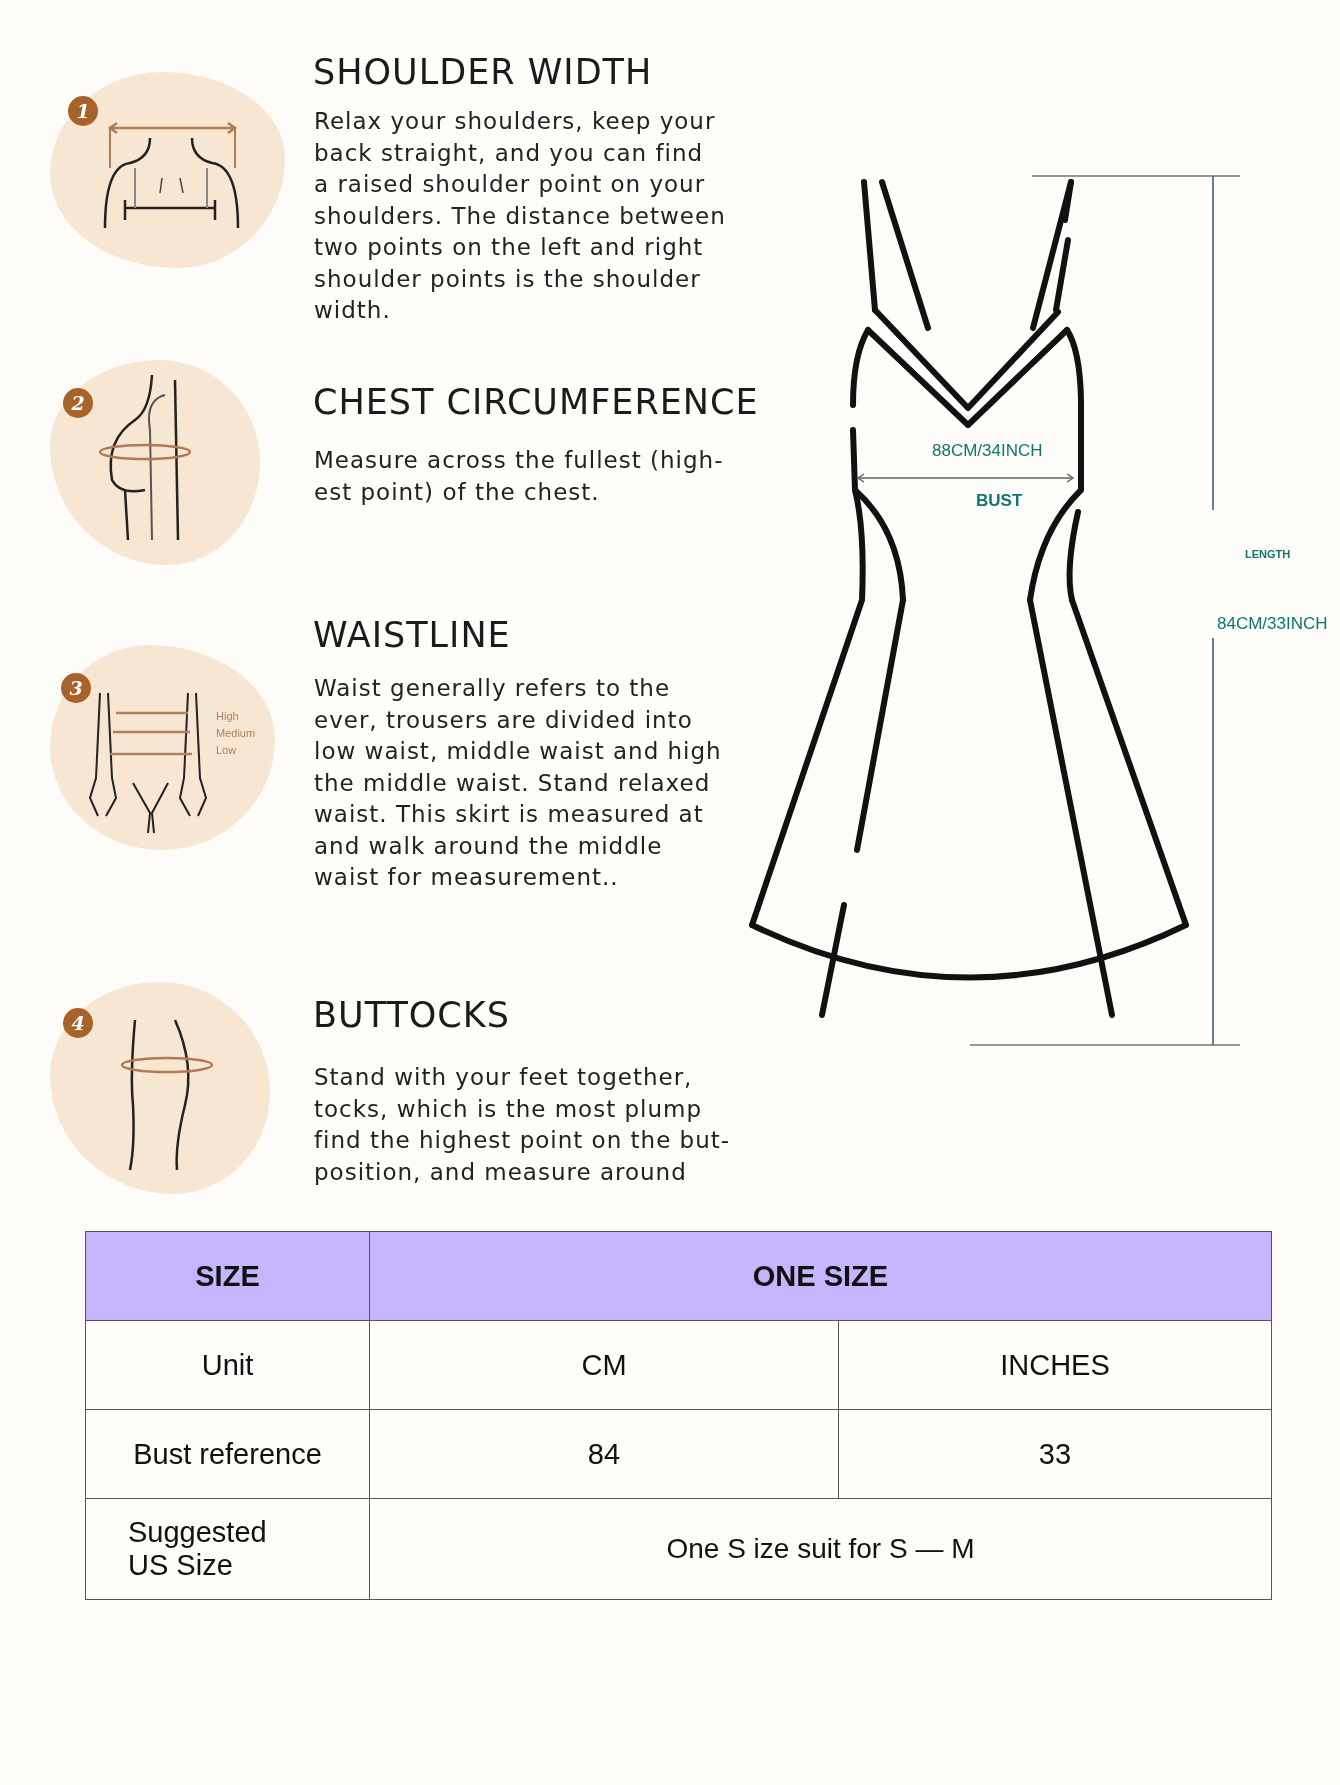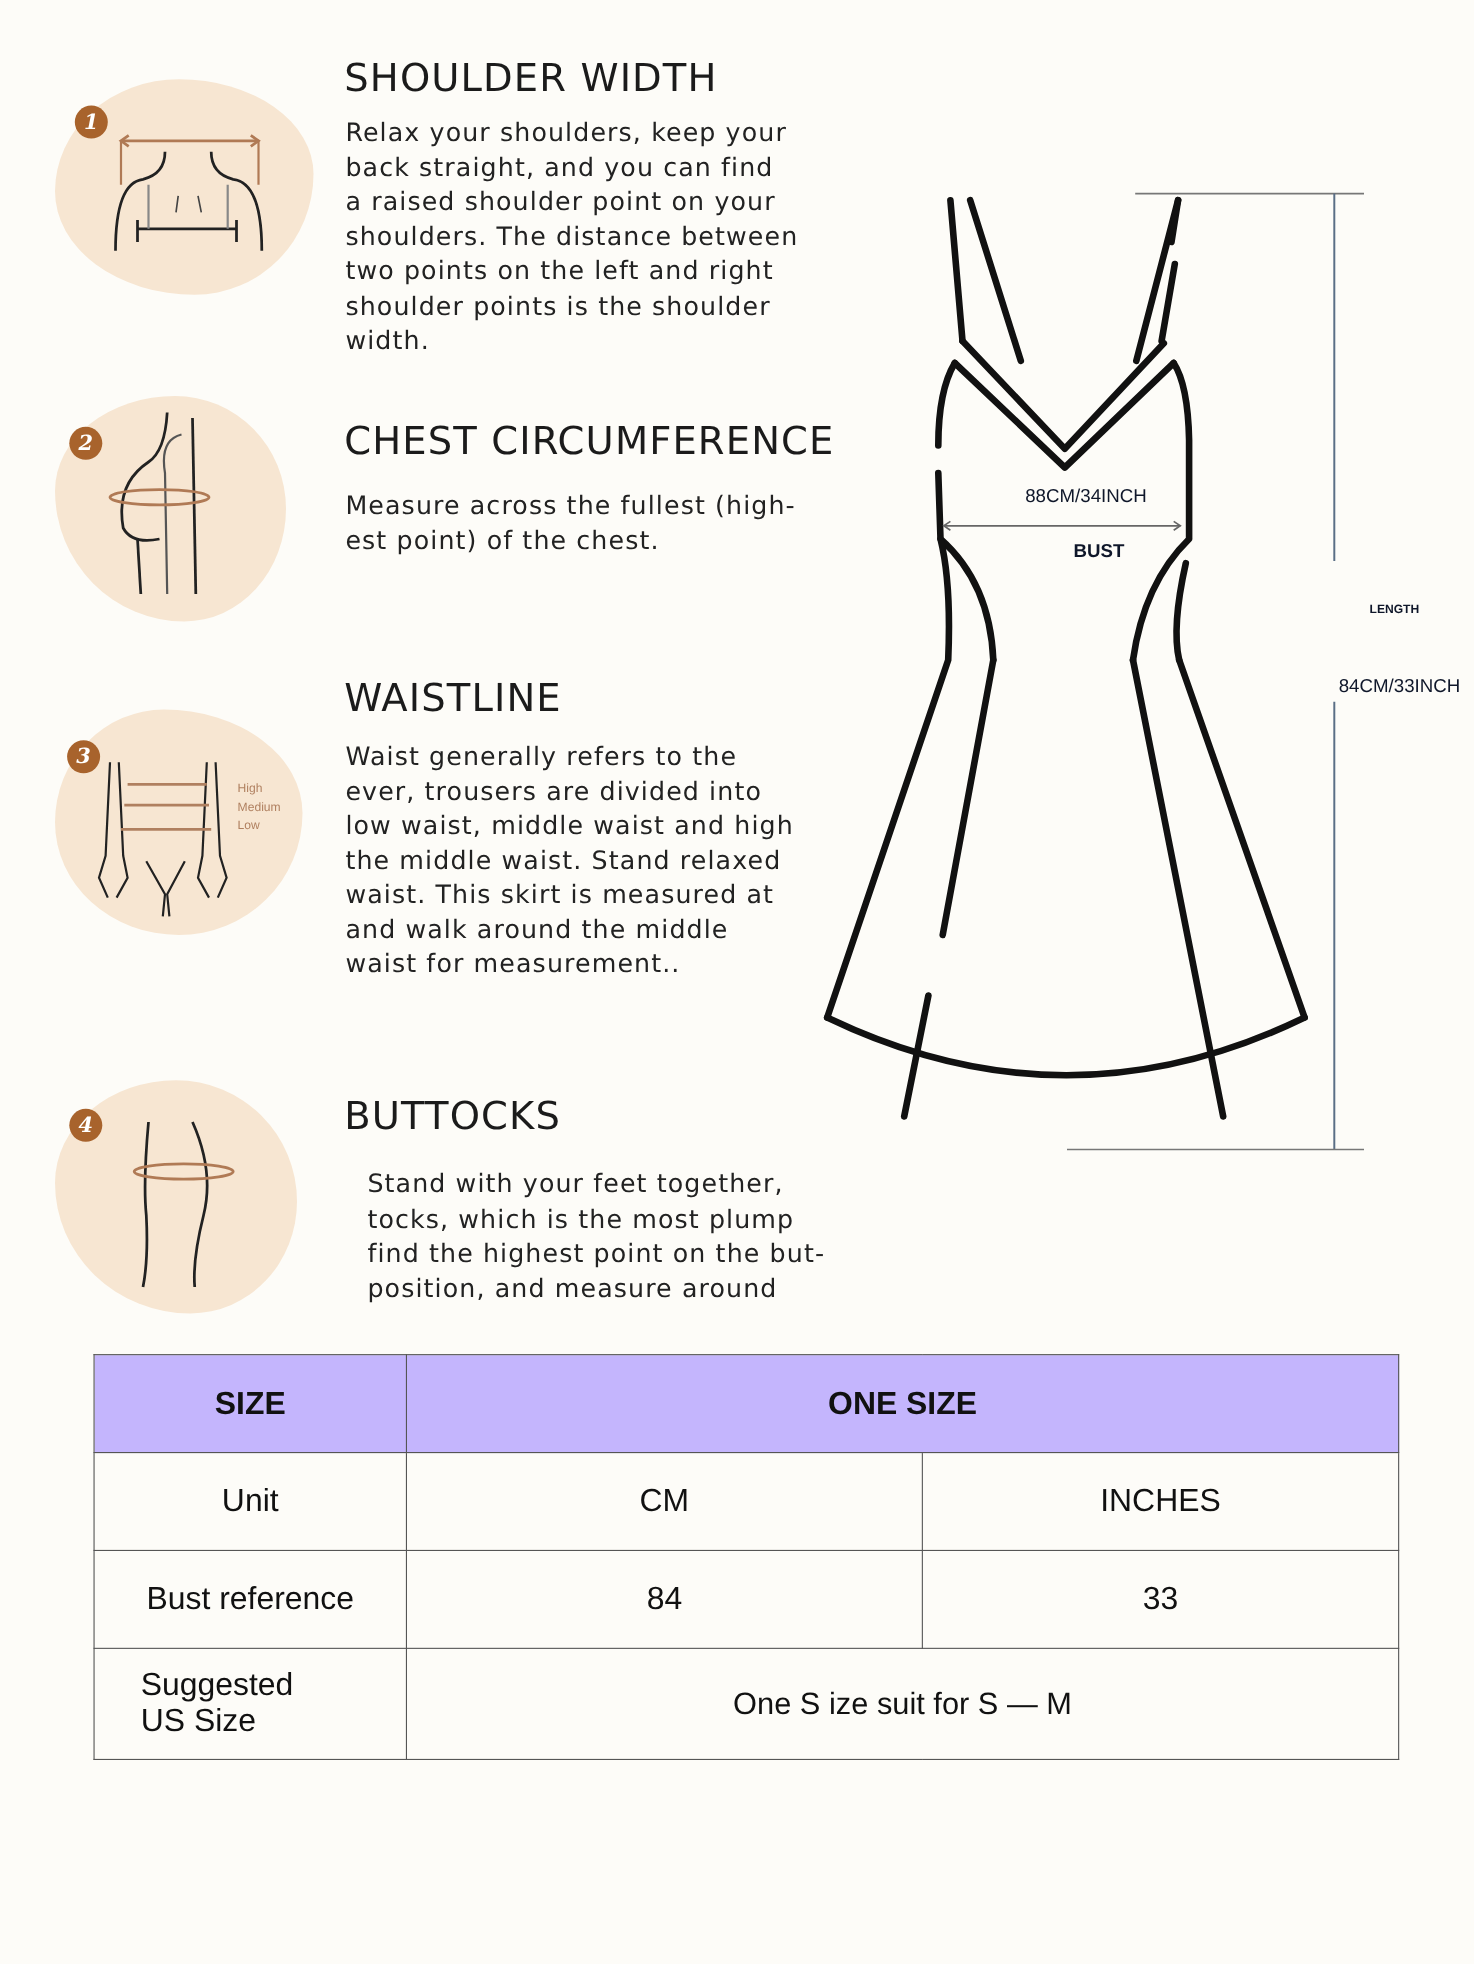--- a/index.html
+++ b/index.html
@@ -3,21 +3,21 @@
 <meta charset="utf-8">
 <style>
   html,body{margin:0;padding:0;}
   body{width:1340px;height:1785px;background:#fdfcf8;position:relative;overflow:hidden;font-family:"DejaVu Sans",sans-serif;color:#1a1a1a;}
   .blob{position:absolute;background:#f7e6d2;}
   .badge{position:absolute;width:30px;height:30px;border-radius:50%;background:#a8632c;color:#fff;font-family:"DejaVu Serif",serif;font-style:italic;font-weight:bold;font-size:19px;display:flex;align-items:center;justify-content:center;}
   .icon-svg{position:absolute;}
   .sec-title{position:absolute;left:313px;font-family:"DejaVu Sans",sans-serif;font-size:35px;letter-spacing:1px;font-weight:normal;color:#1b1b1b;margin:0;white-space:nowrap;}
   .sec-body{position:absolute;left:314px;font-family:"DejaVu Sans",sans-serif;font-size:23px;line-height:31.5px;letter-spacing:1px;color:#222;margin:0;width:460px;}
   .dress{position:absolute;left:740px;top:150px;}
-  .lbl{position:absolute;font-family:"Liberation Sans",sans-serif;color:#0f172a;white-space:nowrap;}
+  .lbl{position:absolute;font-family:"Liberation Sans",sans-serif;color:#0f766e;white-space:nowrap;}
   table.size{position:absolute;left:85px;top:1231px;width:1187px;border-collapse:collapse;font-family:"Liberation Sans",sans-serif;}
   table.size td{border:1.5px solid #555;text-align:center;font-size:29px;color:#111;padding:0;}
   table.size tr.head td{background:#c4b5fd;font-weight:bold;height:88px;}
   table.size tr.r1 td,table.size tr.r2 td{height:88px;}
   table.size tr.r3 td{height:100px;}
   td.left{text-align:left!important;padding-left:42px!important;}
   td.sug{font-size:28px!important;}
 </style>
 </head>
 <body>
@@ -97,21 +97,21 @@
 
 <div>
   <div class="blob" style="left:50px;top:982px;width:220px;height:212px;border-radius:50% 50% 44% 56% / 44% 52% 48% 56%;"></div>
   <svg class="icon-svg" style="left:115px;top:1015px" width="110" height="160" viewBox="0 0 110 160">
     <path d="M20 5 Q15 60 18 90 Q20 130 15 155" fill="none" stroke="#222" stroke-width="2.5"></path>
     <path d="M60 5 Q80 50 70 90 Q60 130 62 155" fill="none" stroke="#222" stroke-width="2.5"></path>
     <ellipse cx="52" cy="50" rx="45" ry="7" fill="none" stroke="#b07a55" stroke-width="2.5"></ellipse>
   </svg>
   <div class="badge" style="left:63px;top:1008px;">4</div>
   <h2 class="sec-title" style="top:995px;">BUTTOCKS</h2>
-  <div class="sec-body" style="top:1062px;margin-left:20px;">
+  <div class="sec-body" style="top:1062px;">
     <div>Stand with your feet together,</div>
     <div>tocks, which is the most plump</div>
     <div>find the highest point on the but-</div>
     <div>position, and measure around</div>
   </div>
 </div>
 
 <div>
   <svg class="dress" width="600" height="900" viewBox="0 0 600 900">
     <g fill="none" stroke="#111" stroke-width="6" stroke-linecap="round" stroke-linejoin="round">

